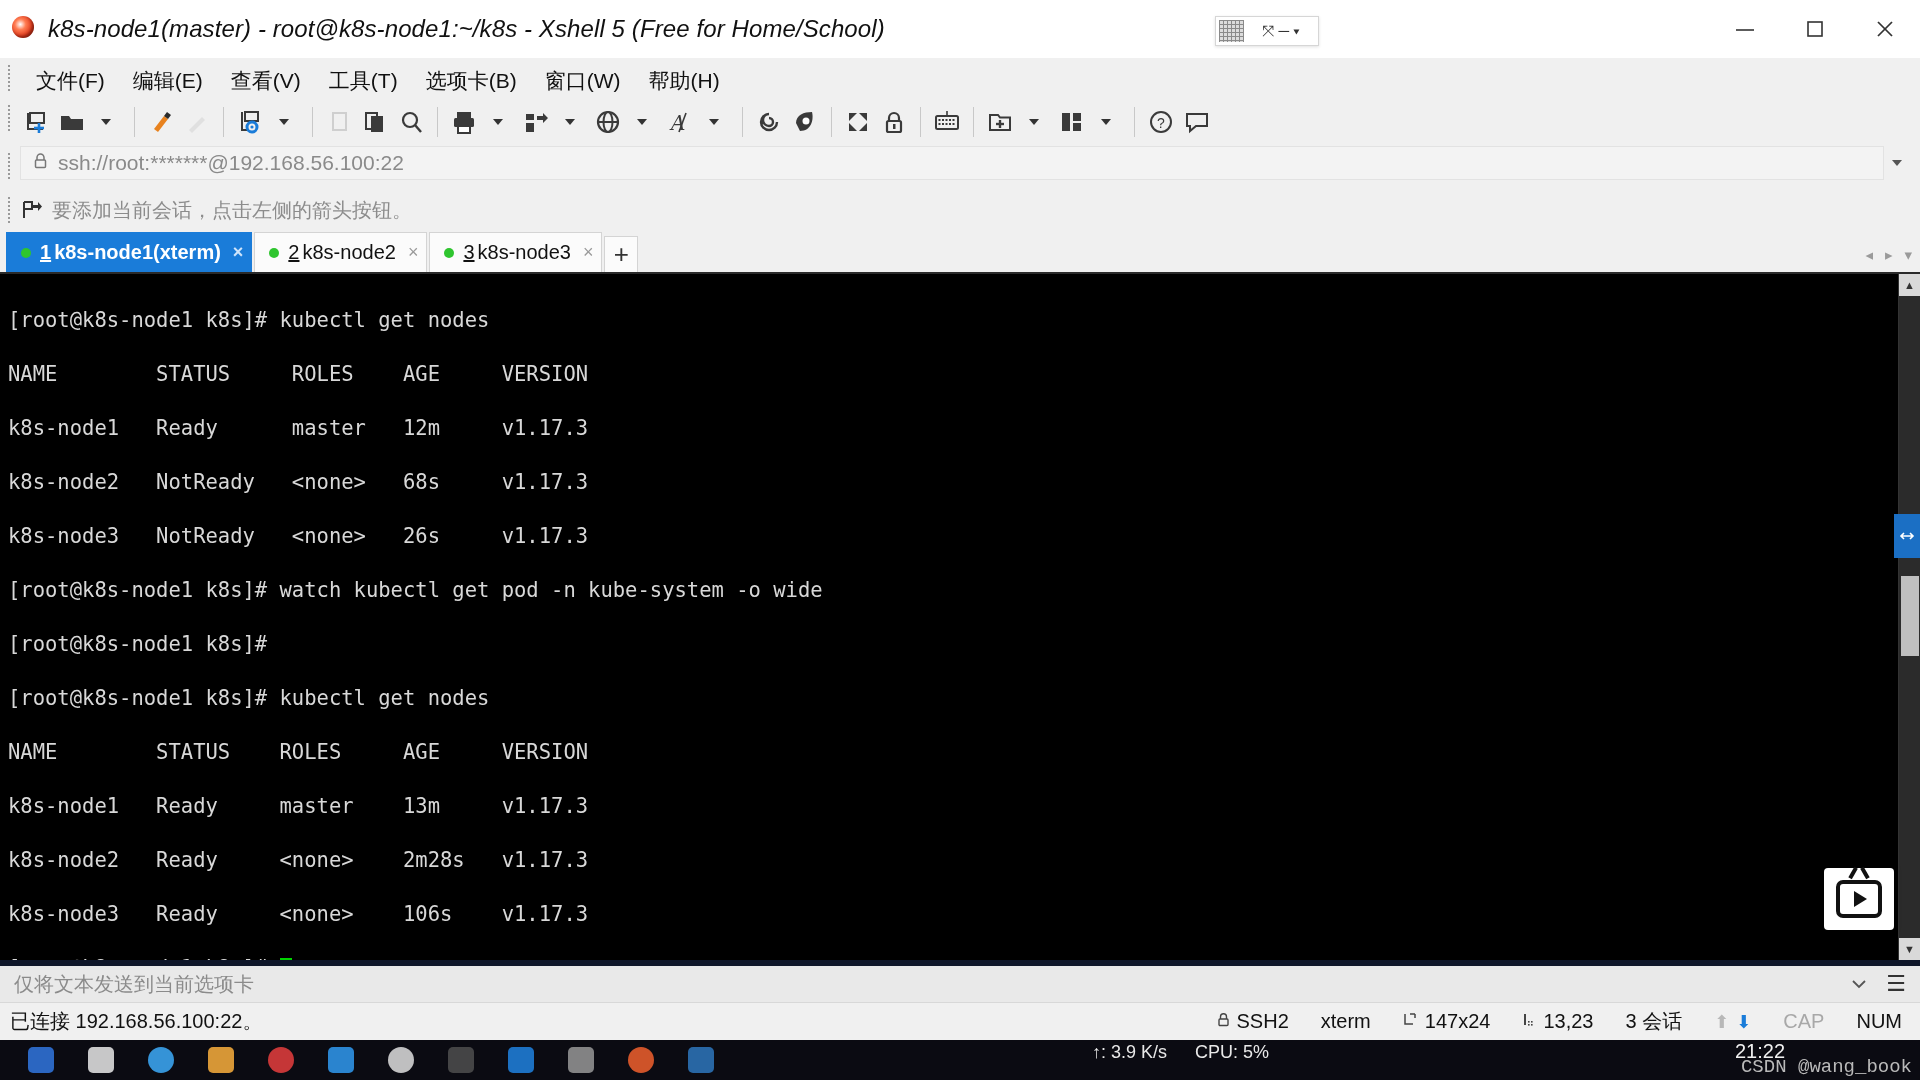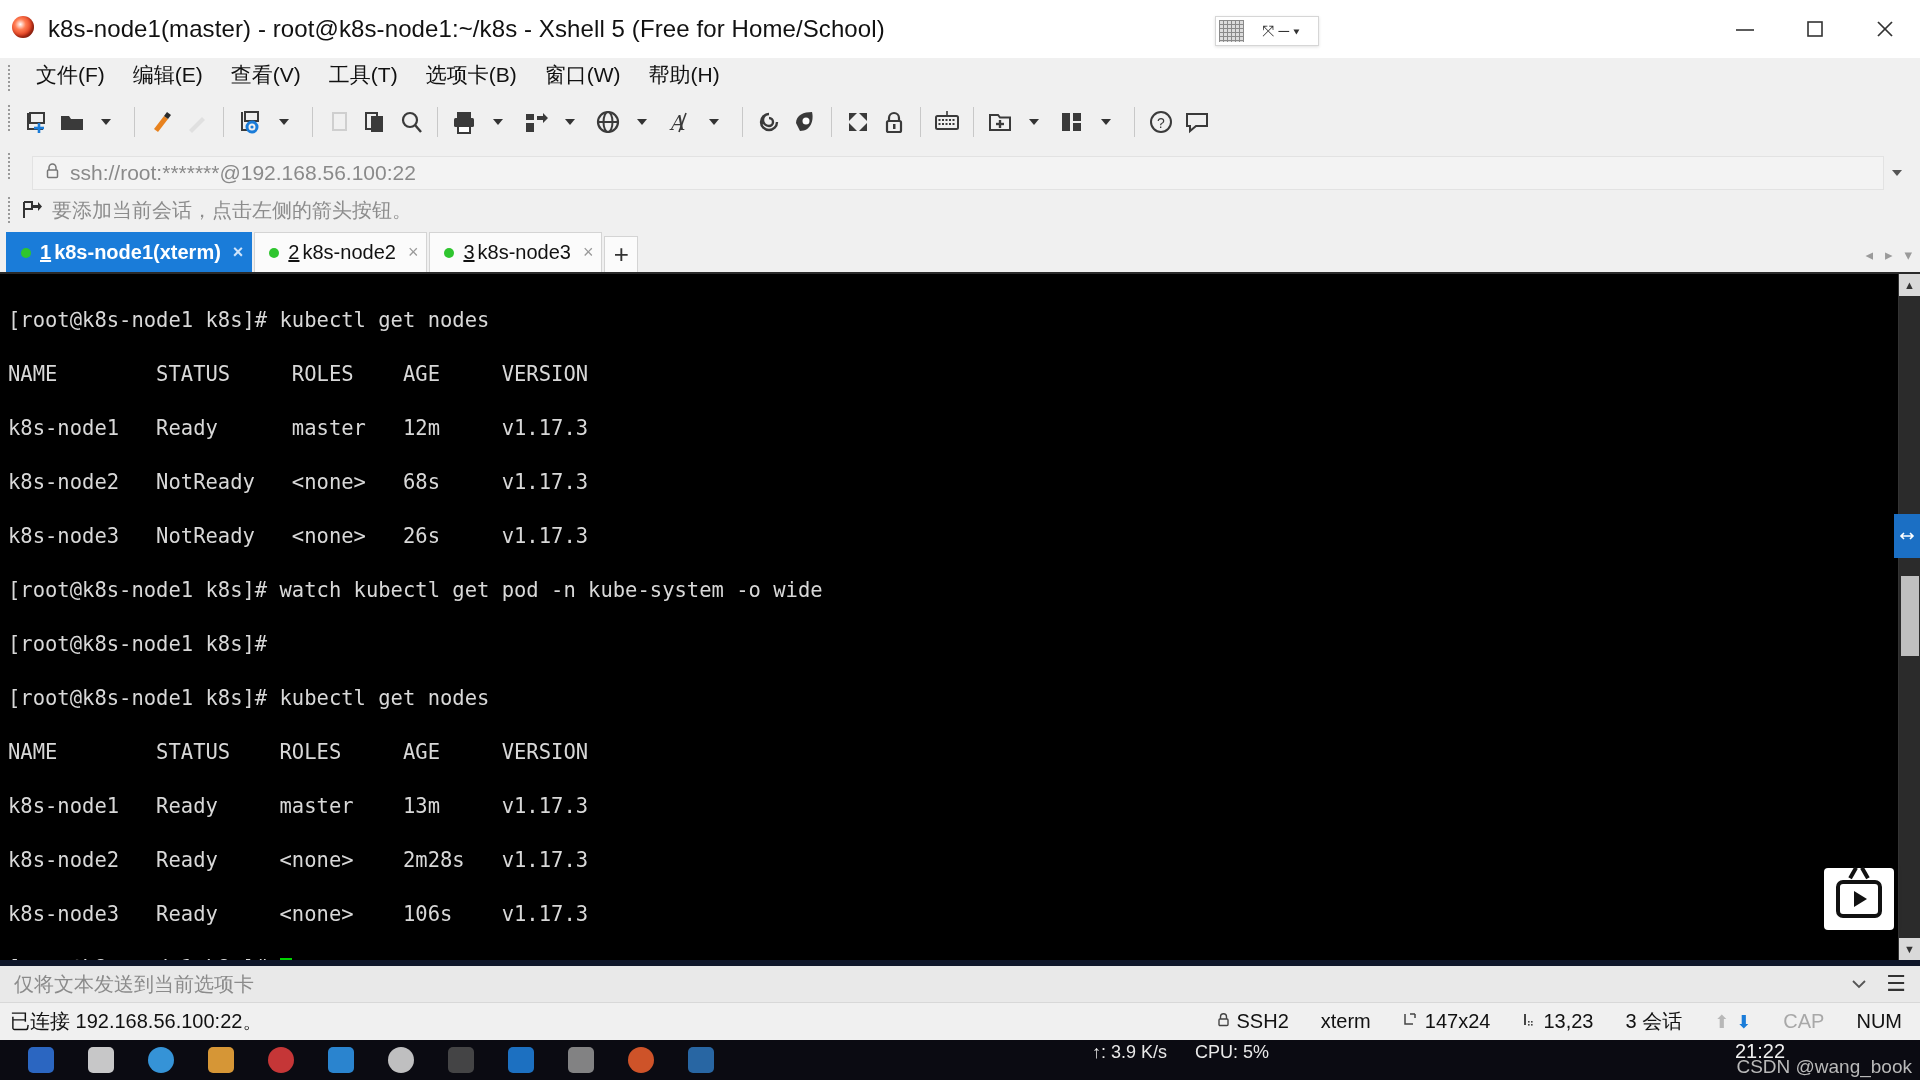--- a/index.html
+++ b/index.html
@@ -35,20 +35,21 @@
     width: 22px; height: 22px;
     border-radius: 50%;
     background: radial-gradient(circle at 38% 38%, #ffffff 0%, #ff7c52 28%, #e0391b 62%, #a32112 100%);
     box-shadow: inset -2px -2px 3px rgba(0,0,0,.35);
   }
   .title-text {
     font-size: 24px;
     color: #111;
     letter-spacing: .1px;
     white-space: nowrap;
+    font-style: italic;
   }
   .win-badge {
     position: absolute;
     left: 1215px; top: 16px;
     width: 104px; height: 30px;
     background: #ffffff;
     border: 1px solid #d6d6d6;
     display: flex; align-items: center;
     box-shadow: 0 1px 3px rgba(0,0,0,.12);
   }
@@ -68,21 +69,21 @@
     width: 70px; height: 58px;
     display: flex; align-items: center; justify-content: center;
     color: #333;
   }
   .win-btn svg { display:block; }
 
   
   .menubar {
     height: 40px;
     background: #f0f0f0;
-    display: flex; align-items: flex-start;
+    display: flex; align-items: flex-end;
     padding-left: 22px;
     flex: none;
     position: relative;
   }
   .gripdots {
     position: absolute; left: 7px; top: 6px;
     width: 4px; height: 28px;
     background-image: radial-gradient(#9a9a9a 40%, transparent 41%);
     background-size: 4px 4px;
   }
@@ -118,22 +119,22 @@
   .tb-sep {
     width: 1px; height: 30px;
     background: #c8c8c8;
     margin: 0 8px;
   }
 
   
   .addrbar {
     height: 44px;
     background: #f0f0f0;
-    display: flex; align-items: flex-end;
-    padding-left: 32px; padding-right: 6px;
+    display: flex; align-items: flex-start;
+    padding-left: 20px; padding-right: 6px;
     flex: none;
     position: relative;
   }
   .addr-field {
     flex: 1; height: 34px;
     background: #f3f3f3;
     border: 1px solid #e2e2e2;
     display: flex; align-items: center;
     padding-left: 12px;
     color: #8a8a8a;
@@ -375,21 +376,21 @@
     position: absolute; left: 1195px; top: 2px;
     color: #e8e8e8; font-size: 18px; white-space: nowrap;
   }
   .tb-clock {
     position: absolute; left: 1735px; top: 0px;
     color: #f0f0f0; font-size: 20px;
   }
   .watermark {
     position: absolute; right: 8px; bottom: 2px;
     color: #b9b9b9; font-size: 19px;
-    font-family: Liberation Sans, sans-serif;
+    font-family: Liberation Mono, monospace;
   }
 </style>
 </head>
 <body>
 
 <div id="app">
 
   <div class="titlebar">
     <div class="title-icon">
       <div class="swirl"></div>

